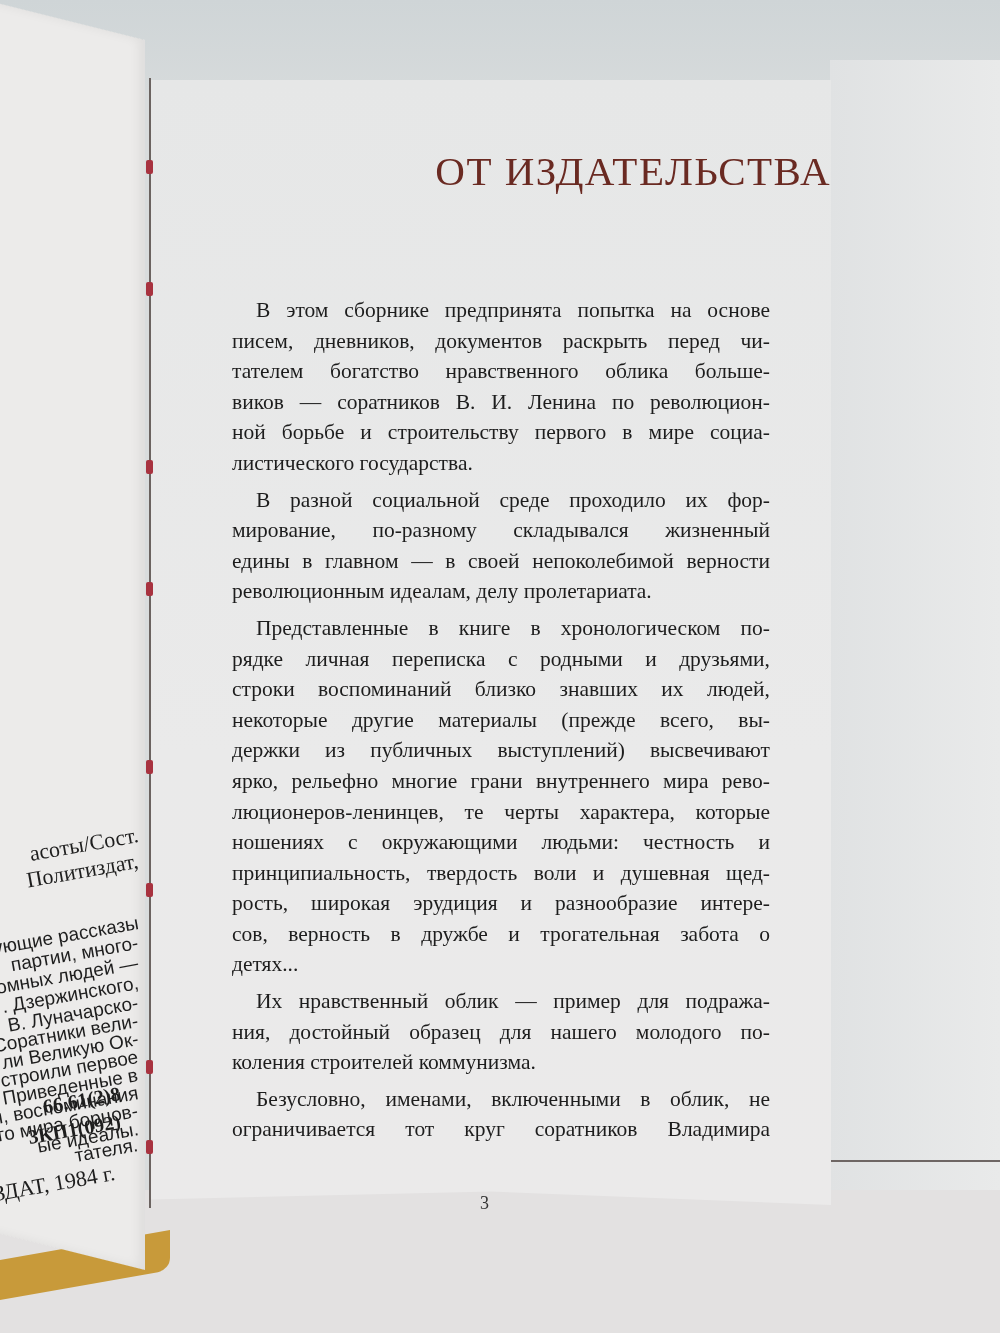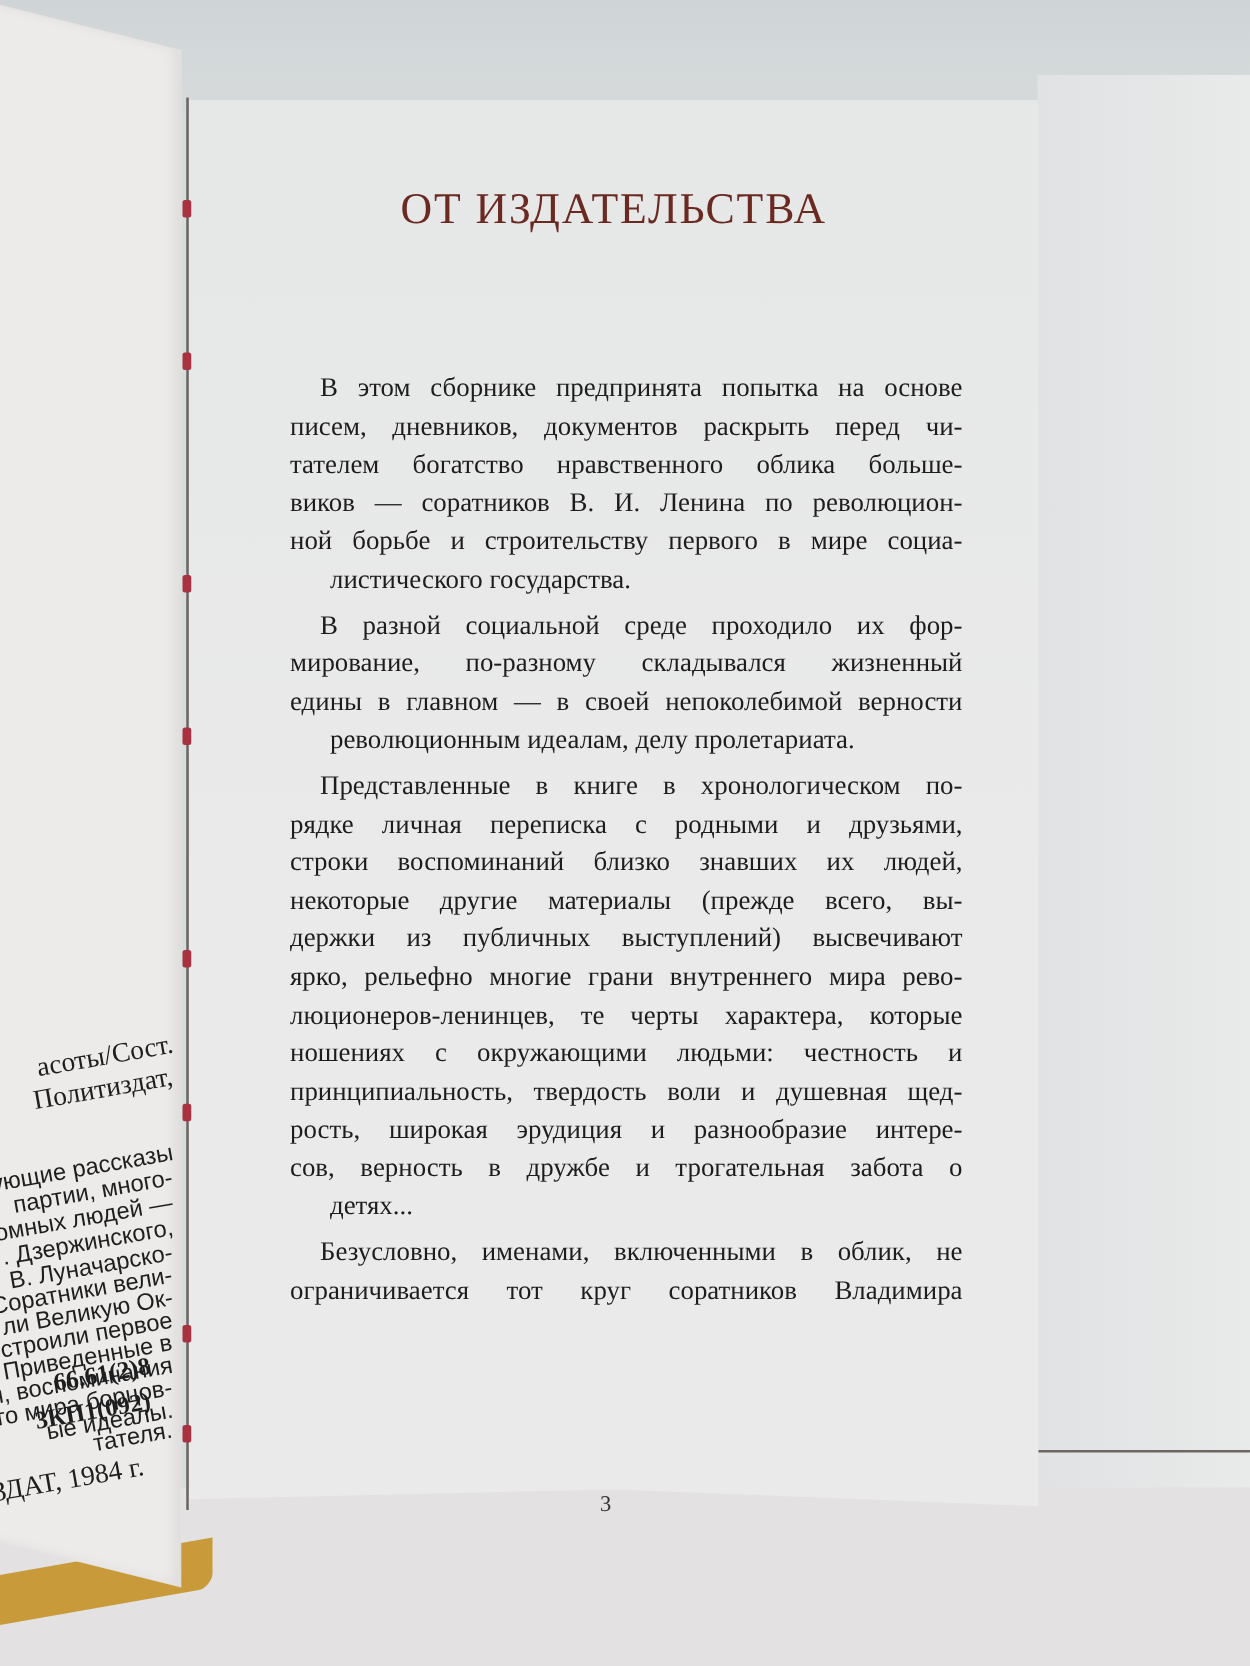--- a/index.html
+++ b/index.html
@@ -63,35 +63,35 @@
       position: absolute; left: 146px; width: 7px; height: 14px;
       background: #a8323f; border-radius: 2px;
     }
     
     .page-right {
       position: absolute; left: 151px; top: 80px; width: 680px; height: 1125px;
       background: linear-gradient(180deg, #e6e7e7 0%, #eaeaea 60%, #ebeaea 100%);
       clip-path: polygon(0 0, 100% 0, 100% 100%, 50% 98.8%, 0 99.5%);
     }
     .title {
-      position: absolute; left: 151px; top: 147px; width: 680px; text-align: center;
-      font-size: 35px; letter-spacing: 1.5px; color: #6a2a22;
+      position: absolute; left: 151px; top: 147px; width: 680px; text-align: right;
+      font-size: 41px; letter-spacing: 1.5px; color: #6a2a22;
       font-family: "Liberation Serif", serif;
     }
     .body-text {
       position: absolute; left: 232px; top: 295px; width: 538px;
       font-size: 21.5px; line-height: 30.6px; color: #1d1d1d;
     }
     .para { margin: 0 0 6px 0; }
     .line {
       display: block; text-align: justify; text-align-last: justify; white-space: nowrap;
       height: 30.6px;
     }
     .line.indent { padding-left: 24px; }
-    .line.last { text-align-last: left; margin-left: 32px; }
+    .line.last { text-align-last: left; }
     .page-num {
       position: absolute; left: 480px; top: 1193px; font-size: 18px; color: #333;
     }
   </style>
 </head>
 <body>
 
 <div class="backdrop-top"></div>
 <div class="backdrop-right"></div>
 <div class="backdrop-bottom"></div>
@@ -159,19 +159,24 @@
     <span class="line">держки из публичных выступлений) высвечивают</span>
     <span class="line">ярко, рельефно многие грани внутреннего мира рево-</span>
     <span class="line">люционеров-ленинцев, те черты характера, которые</span>
     <span class="line">ношениях с окружающими людьми: честность и</span>
     <span class="line">принципиальность, твердость воли и душевная щед-</span>
     <span class="line">рость, широкая эрудиция и разнообразие интере-</span>
     <span class="line">сов, верность в дружбе и трогательная забота о</span>
     <span class="line last">детях...</span>
   </div>
   <div class="para">
+    <span class="line indent">Их нравственный облик — пример для подража-</span>
+    <span class="line">ния, достойный образец для нашего молодого по-</span>
+    <span class="line last">коления строителей коммунизма.</span>
+  </div>
+  <div class="para">
     <span class="line indent">Безусловно, именами, включенными в облик, не</span>
     <span class="line">ограничивается тот круг соратников Владимира</span>
 
   </div>
 </div>
 
 <div class="page-num">3</div>
 
 </body></html>

